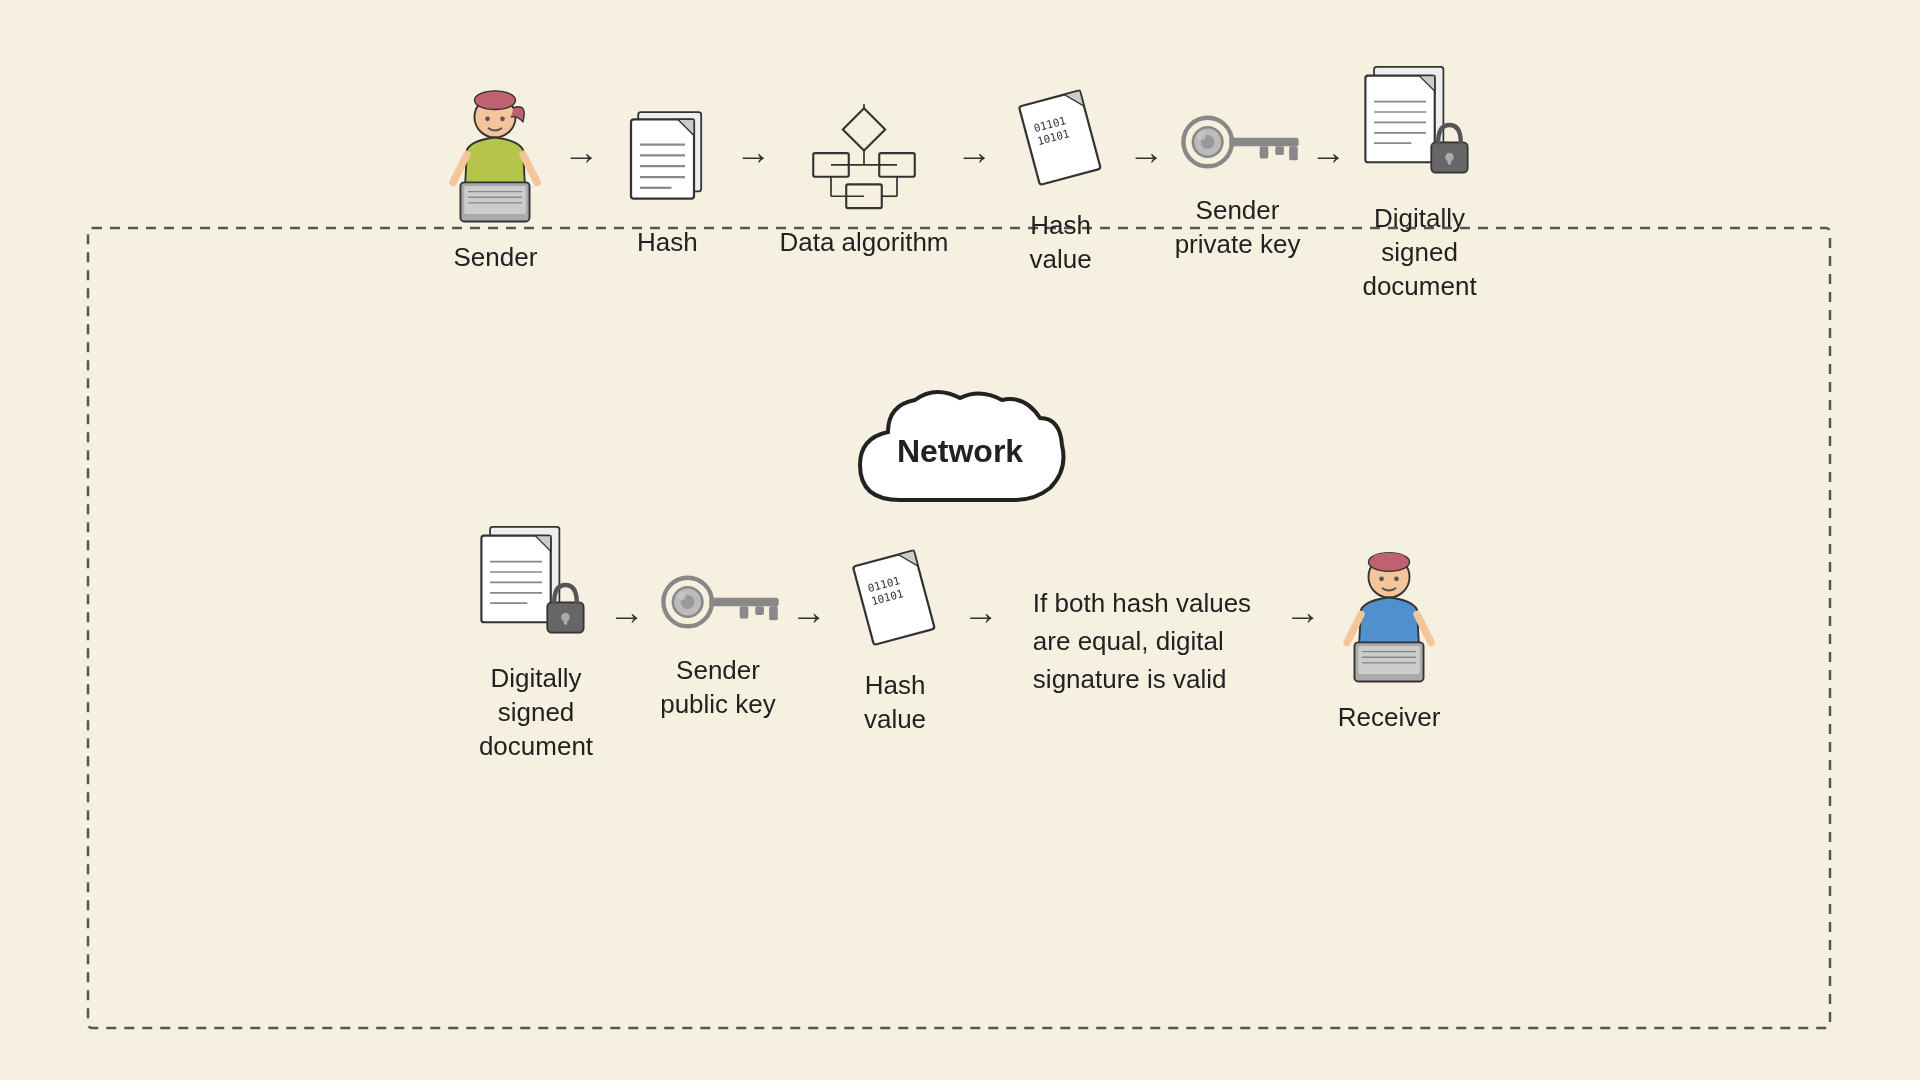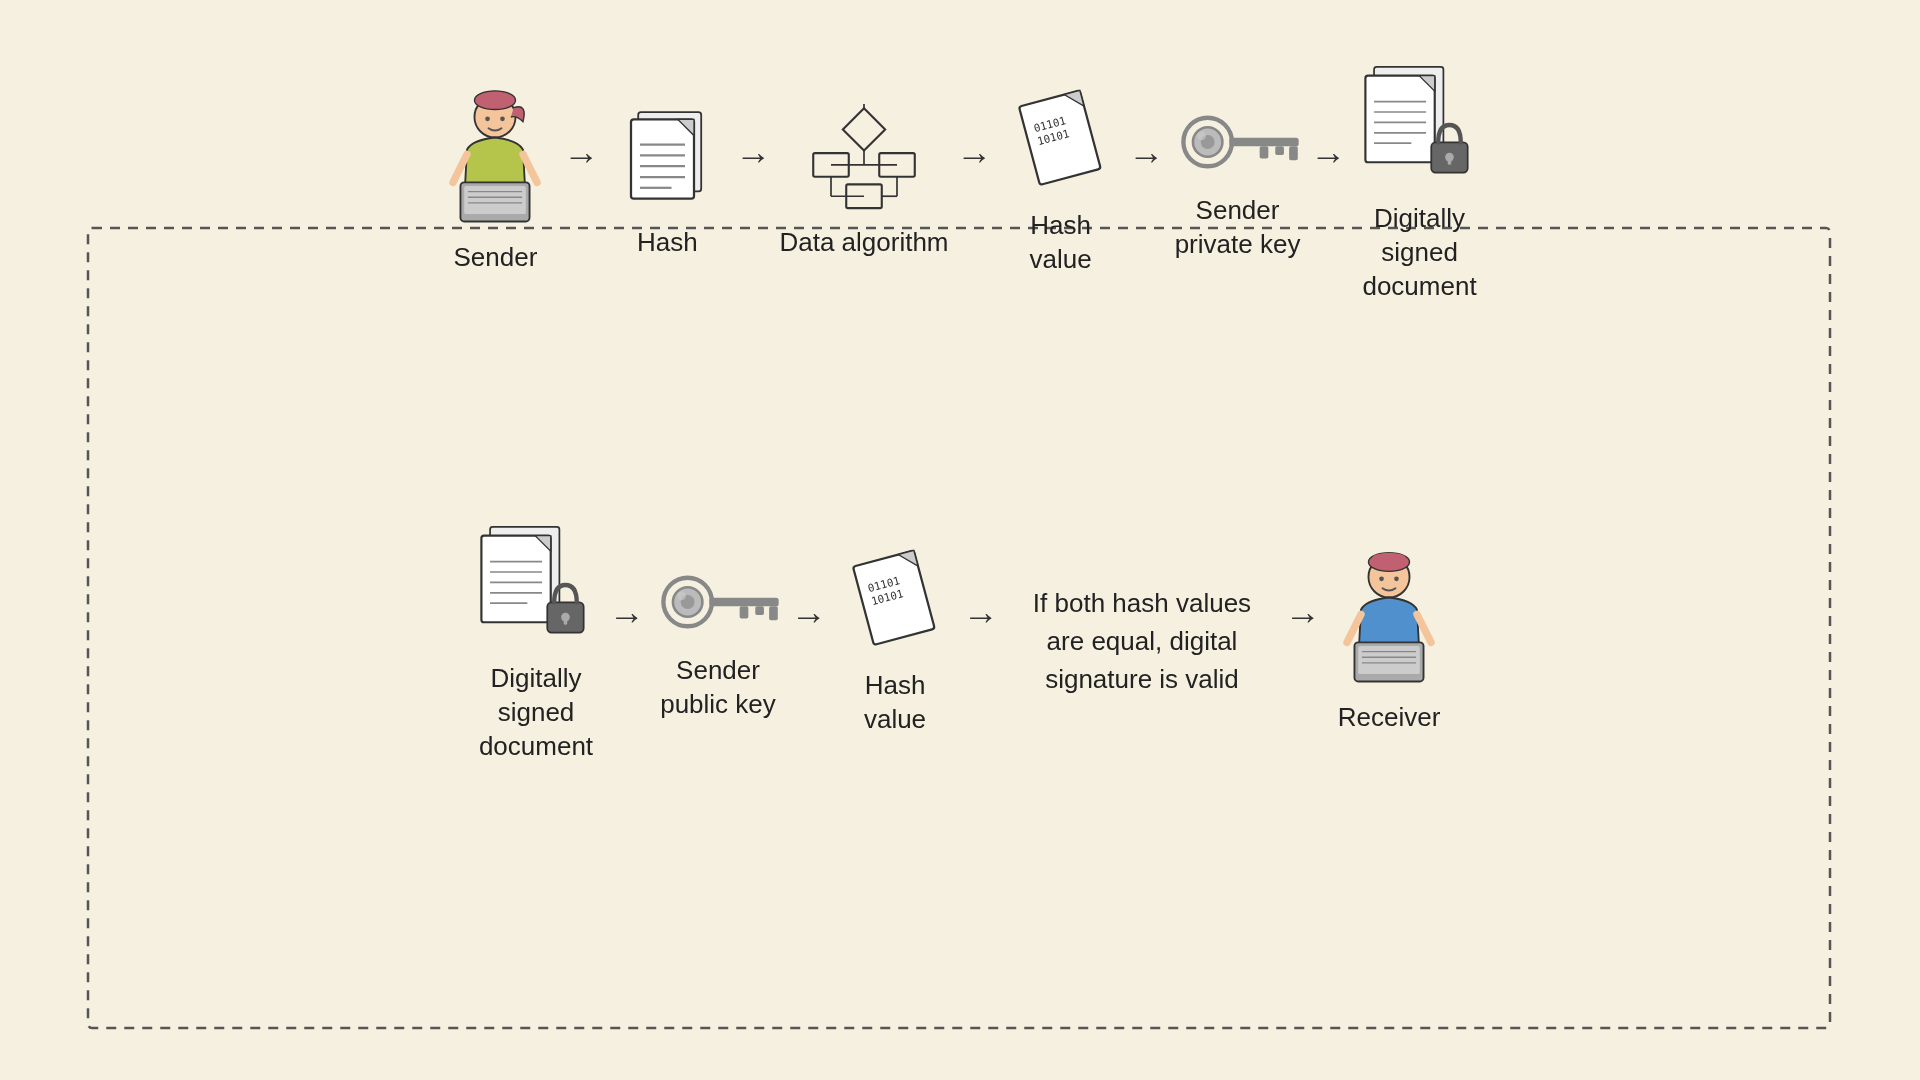--- a/index.html
+++ b/index.html
@@ -110,21 +110,20 @@
     .receiver-person-svg {
       width: 110px;
       height: 140px;
     }
 
     
     .validation-label {
       font-size: 26px;
       font-family: 'Arial', sans-serif;
       color: #222;
-      text-align: center;
       line-height: 1.45;
       max-width: 240px;
     }
 
     
 
   </style>
 </head>
 <body>
 
@@ -269,20 +268,27 @@
         <rect x="88" y="95" width="42" height="35" rx="5" fill="#666" stroke="#333" stroke-width="2"></rect>
         <path d="M96 95 Q96 75 109 75 Q122 75 122 95" fill="none" stroke="#555" stroke-width="5" stroke-linecap="round"></path>
         <circle cx="109" cy="112" r="5" fill="#aaa"></circle>
         <rect x="107" y="112" width="4" height="9" rx="2" fill="#aaa"></rect>
       </svg>
       <span class="node-label">Digitally<br>signed<br>document</span>
     </div>
 
   </div>
 
+  <div style="position:absolute; top:370px; left:50%; transform:translateX(-50%);">
+    <svg width="240" height="170" viewBox="0 0 240 170">
+
+      <path d="M60,130 Q20,130 20,95 Q20,68 48,62 Q48,35 75,30 Q95,15 120,28 Q140,18 162,30 Q185,25 200,48 Q220,48 222,75 Q228,100 210,118 Q195,130 175,130 Z" fill="white" stroke="#222" stroke-width="4"></path>
+      <text x="120" y="92" text-anchor="middle" font-size="32" font-family="Arial" font-weight="bold" fill="#222">Network</text>
+    </svg>
+  </div>
 
   <div class="bottom-row">
 
     <div class="node">
       <svg class="signed-doc-icon" viewBox="0 0 150 150">
 
         <rect x="22" y="8" width="80" height="100" rx="3" fill="#eee" stroke="#333" stroke-width="2"></rect>
 
         <rect x="12" y="18" width="80" height="100" rx="3" fill="#fff" stroke="#333" stroke-width="2.5"></rect>
 

